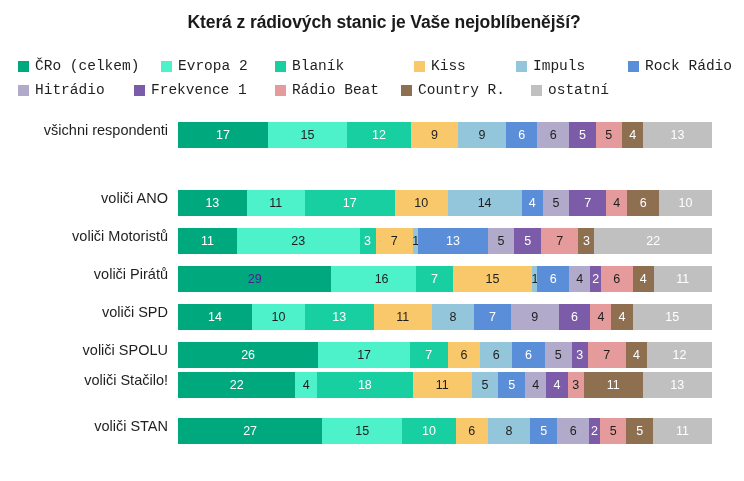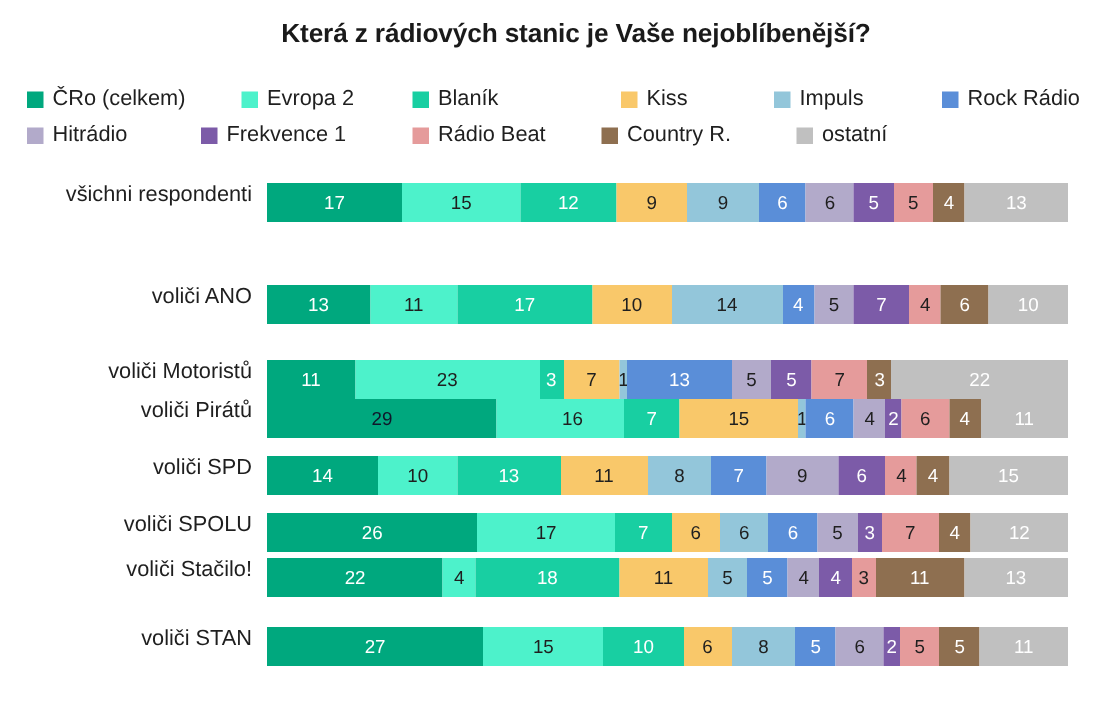--- a/index.html
+++ b/index.html
@@ -54,20 +54,21 @@
   .legend-swatch {
     width: 11px;
     height: 11px;
     margin-right: 6px;
     flex: none;
   }
   .legend-label {
     font-size: 14.5px;
     color: #1f1f1f;
     line-height: 1;
+    font-family: Liberation Mono, monospace;
   }
 
   
   .plot {
     position: absolute;
     left: 0;
     top: 112px;
     width: 744px;
     height: 360px;
   }
@@ -235,21 +236,21 @@
             <span>4</span>
           </div>
           <div class="seg" style="background: rgb(142, 111, 80); color: rgb(255, 255, 255); width: 31.7228px;">
             <span>6</span>
           </div>
           <div class="seg" style="background: rgb(192, 192, 192); color: rgb(255, 255, 255); width: 52.8713px;">
             <span>10</span>
           </div>
         </div>
       </div>
-      <div class="bar-row" style="top: 128px;">
+      <div class="bar-row" style="top: 116px;">
         <div class="cat-label">voliči Motoristů</div>
         <div class="bar">
           <div class="seg" style="background: rgb(0, 168, 126); color: rgb(255, 255, 255); width: 58.74px;">
             <span>11</span>
           </div>
           <div class="seg" style="background: rgb(77, 242, 203); color: rgb(31, 31, 31); width: 122.82px;">
             <span>23</span>
           </div>
           <div class="seg" style="background: rgb(24, 207, 162); color: rgb(255, 255, 255); width: 16.02px;">
             <span>3</span>
@@ -276,21 +277,21 @@
             <span>3</span>
           </div>
           <div class="seg" style="background: rgb(192, 192, 192); color: rgb(255, 255, 255); width: 117.48px;">
             <span>22</span>
           </div>
         </div>
       </div>
       <div class="bar-row" style="top: 154px;">
         <div class="cat-label">voliči Pirátů</div>
         <div class="bar">
-          <div class="seg" style="background: rgb(0, 168, 126); color: #0f172a; width: 153.327px;">
+          <div class="seg" style="background: rgb(0, 168, 126); color: #4c1d95; width: 153.327px;">
             <span>29</span>
           </div>
           <div class="seg" style="background: rgb(77, 242, 203); color: rgb(31, 31, 31); width: 84.5941px; padding-left: 16px;">
             <span>16</span>
           </div>
           <div class="seg" style="background: rgb(24, 207, 162); color: rgb(255, 255, 255); width: 37.0099px;">
             <span>7</span>
           </div>
           <div class="seg" style="background: rgb(249, 200, 106); color: rgb(31, 31, 31); width: 79.3069px;">
             <span>15</span>

